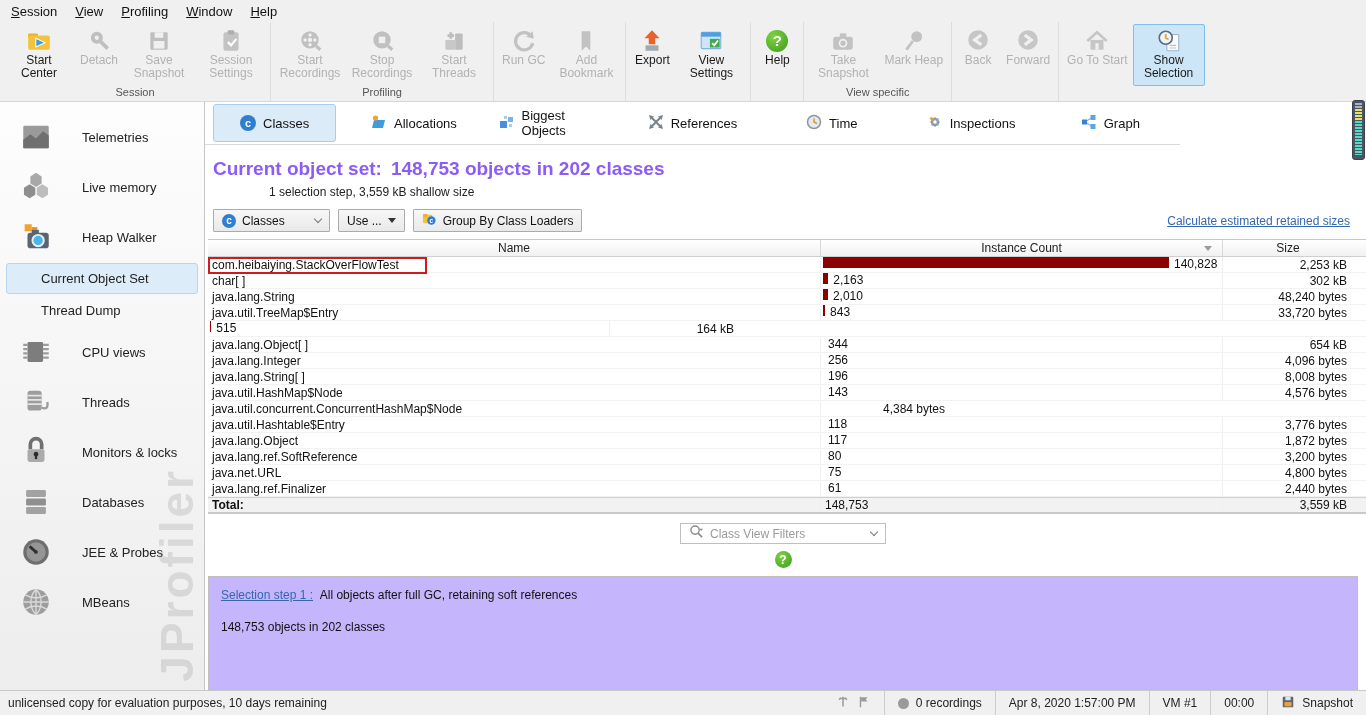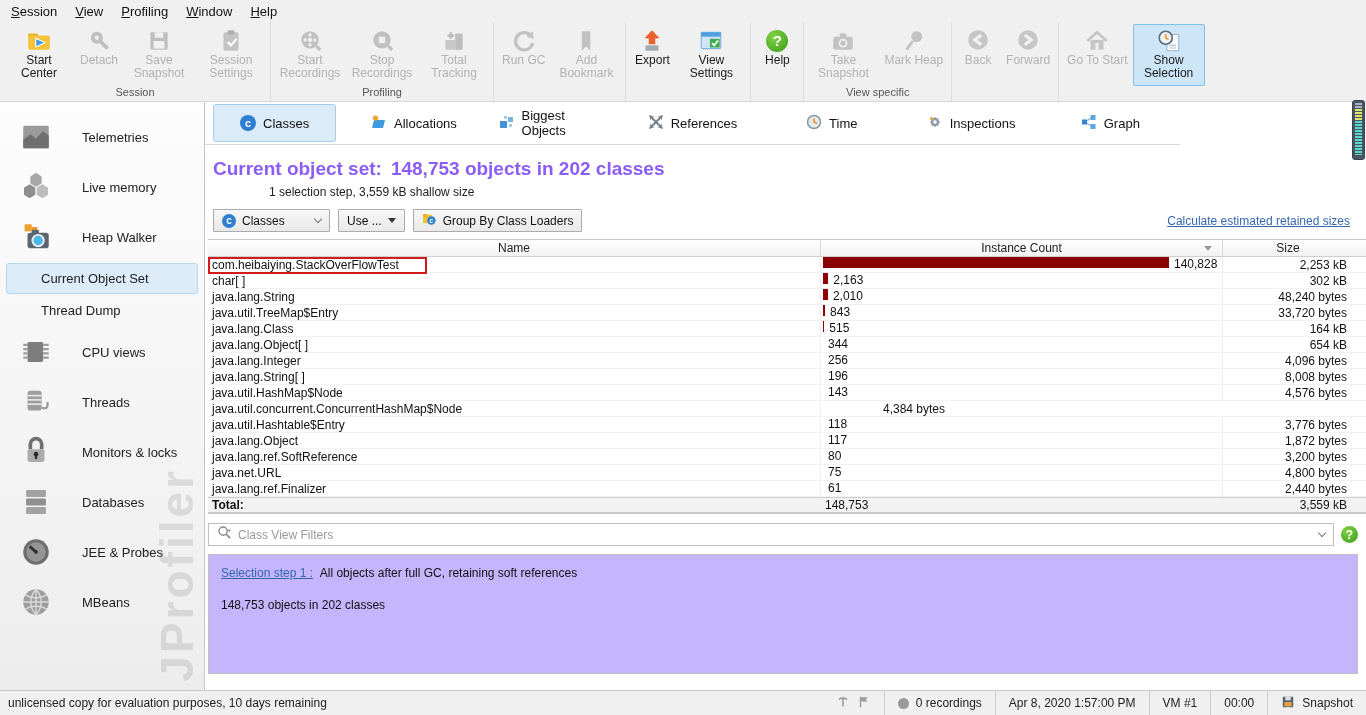--- a/index.html
+++ b/index.html
@@ -68,21 +68,21 @@
   .c-name { width:613px; padding-left:4px; border-right:1px solid #efefef; white-space:nowrap; overflow:hidden; color:#111; }
   .c-count { width:402px; display:flex; align-items:flex-start; padding-left:2px; border-right:1px solid #efefef; color:#111; height:100%; }
   .bar { height:11px; background:#8b0000; flex:0 0 auto; }
   .c-count span { margin-left:5px; }
   .c-size { width:130px; text-align:right; padding-right:6px; color:#111; }
   .trow.total { background:#f2f2f2; border-top:1px solid #cfcfcf; border-bottom:1px solid #c9c9c9; }
   .trow.total .c-name { font-weight:bold; }
   .redbox { position:absolute; left:0px; top:17px; width:219px; height:17px; border:2px solid #d01b1b; pointer-events:none; z-index:3; }
 
   
-  .filter-row { display:flex; align-items:center; margin:9px 8px 0 3px; gap:7px; }
+  .filter-row { display:flex; align-items:center; margin:9px 8px 0 3px; gap:7px;flex-direction:column; }
   .filter-box { flex:1; height:23px; border:1px solid #bfbfbf; display:flex; align-items:center; padding:0 8px; gap:6px; background:#fff; }
   .filter-box input { border:none; outline:none; flex:1; font-size:12px; color:#333; font-family:"Liberation Sans",sans-serif; background:transparent; }
   .filter-box input::placeholder { color:#9a9a9a; }
   .helpcirc.small { width:17px; height:17px; font-size:12px; }
   .sel-panel { margin:8px 8px 0 3px; border:1px solid #bfbfbf; background:#c4b5fd; height:120px; padding:11px 12px; font-size:12px; color:#111; }
   .sel-line1 { margin-bottom:18px; }
   .sel-link { color:#3567b0; text-decoration:underline; margin-right:4px; }
 
   
   .gauge { position:absolute; right:1px; top:-2px; width:13px; height:60px; background:#4a5663; border-radius:3px; border:1px solid #39434e; overflow:hidden; padding:2px 2px; }
@@ -184,21 +184,21 @@
           <div class="tlabel">Stop Recordings</div>
         </div>
         <div class="tbtn disabled">
           <div class="ticon">
               <svg width="26" height="26" viewBox="0 0 24 24">
                 <rect x="13" y="5" width="7" height="15" rx="1" fill="#bdbdbd"></rect>
                 <rect x="4" y="11" width="10" height="9" rx="1" fill="#c8c8c8"></rect>
                 <path d="M6 7 h6 M9 4 v6" stroke="#bdbdbd" stroke-width="2.5"></path>
               </svg>
             </div>
-          <div class="tlabel">Total Tracking</div>
+          <div class="tlabel">Start Threads</div>
         </div>
       </div>
       <div class="tgroup-label">Profiling</div>
     </div>
 
     <div class="tgroup">
       <div class="tbtns">
         <div class="tbtn disabled">
           <div class="ticon">
               <svg width="26" height="26" viewBox="0 0 24 24">
@@ -585,21 +585,20 @@
         </div>
         <div class="trow">
           <div class="c-name">java.util.TreeMap$Entry</div>
           <div class="c-count">
               <div class="bar" style="width: 2.1px; background: rgb(139, 0, 0);"></div>
               <span>843</span>
             </div>
           <div class="c-size">33,720 bytes</div>
         </div>
         <div class="trow">
-          <div class="c-name">java.lang.Class</div>
           <div class="c-count">
               <div class="bar" style="width: 1.3px; background: rgb(139, 0, 0);"></div>
               <span>515</span>
             </div>
           <div class="c-size">164 kB</div>
         </div>
         <div class="trow">
           <div class="c-name">java.lang.Object[ ]</div>
           <div class="c-count">
               <div class="bar" style="width: 0px; background: rgb(139, 0, 0);"></div>

